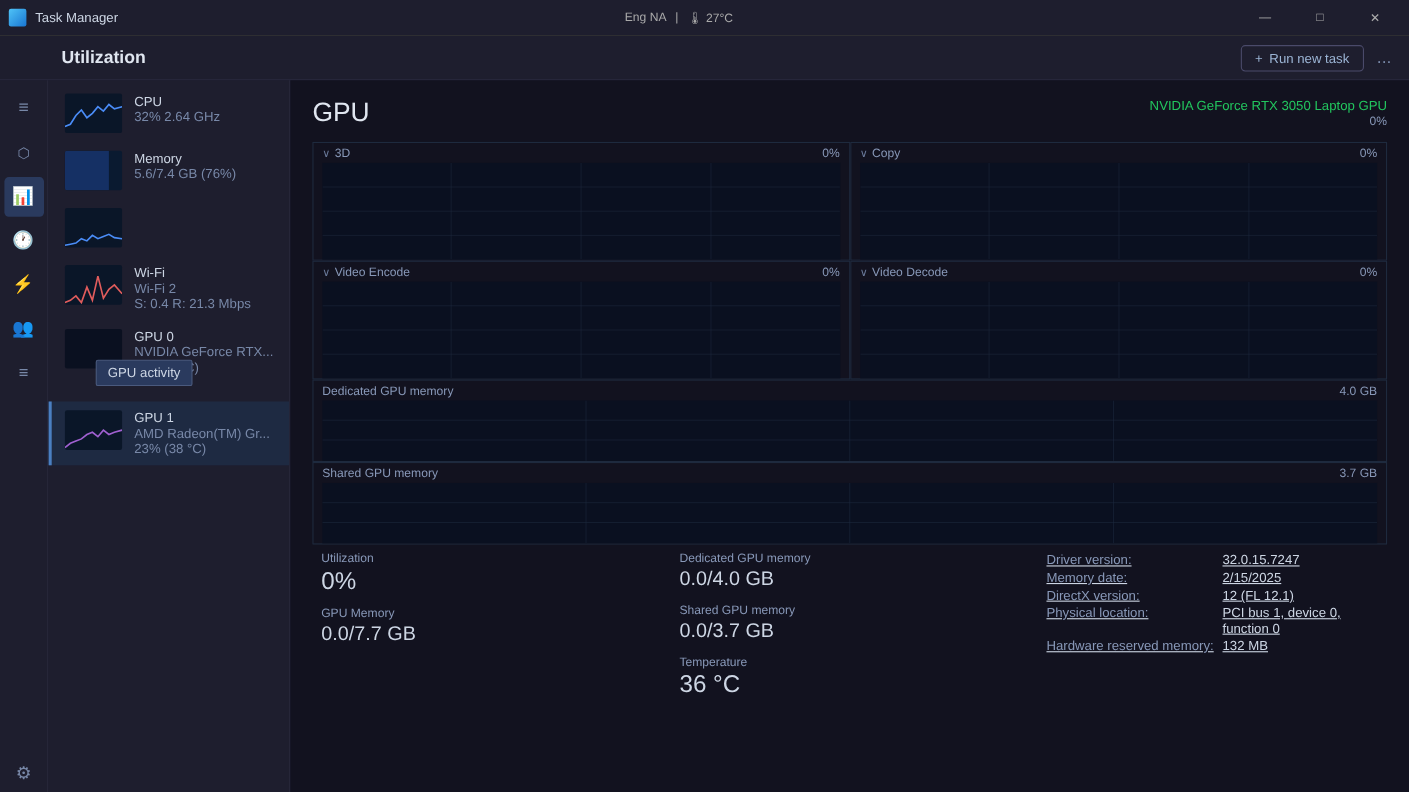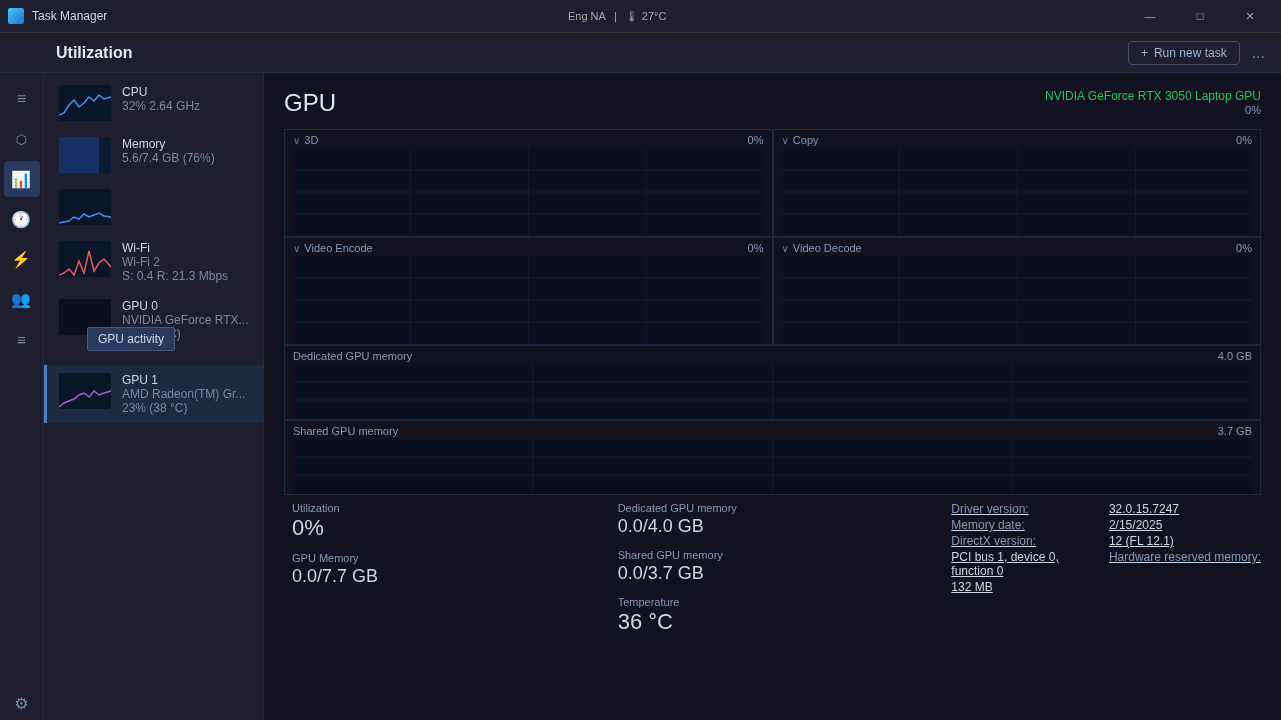--- a/index.html
+++ b/index.html
@@ -526,20 +526,21 @@
       </div>
 
       <div style="padding-left:16px;text-decoration:underline;">
         <div class="info-grid">
           <span class="info-key">Driver version:</span>
           <span class="info-val">32.0.15.7247</span>
           <span class="info-key">Memory date:</span>
           <span class="info-val">2/15/2025</span>
           <span class="info-key">DirectX version:</span>
           <span class="info-val">12 (FL 12.1)</span>
+          <span class="info-key">Physical location:</span>
           <span class="info-val">PCI bus 1, device 0, function 0</span>
           <span class="info-key">Hardware reserved memory:</span>
           <span class="info-val">132 MB</span>
         </div>
       </div>
     </div>
   </div>
 </div>
 
 </body></html>

